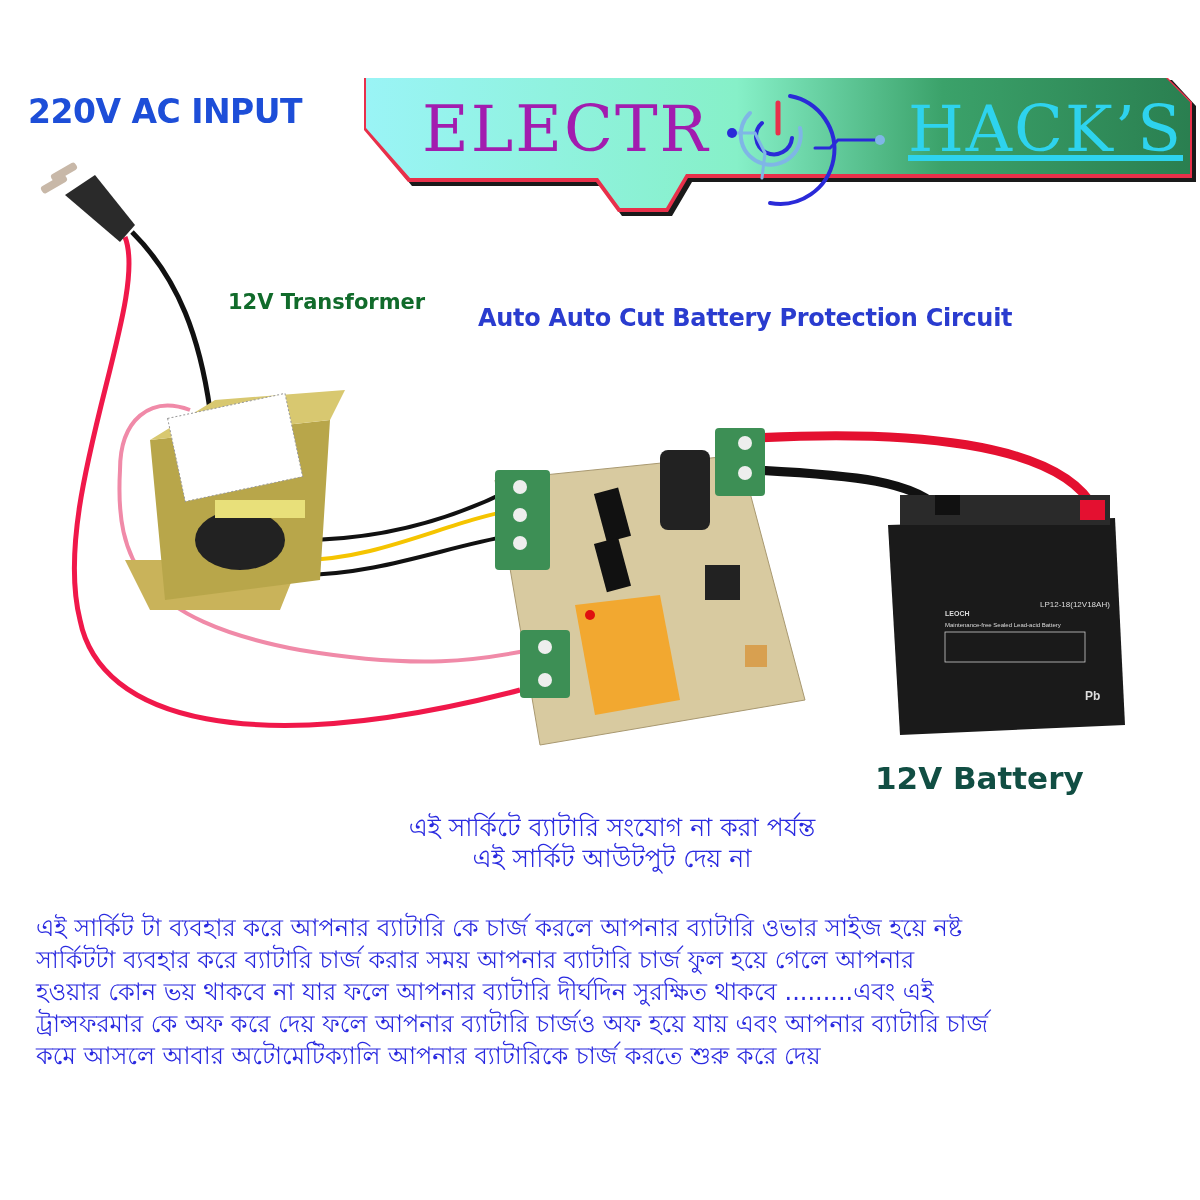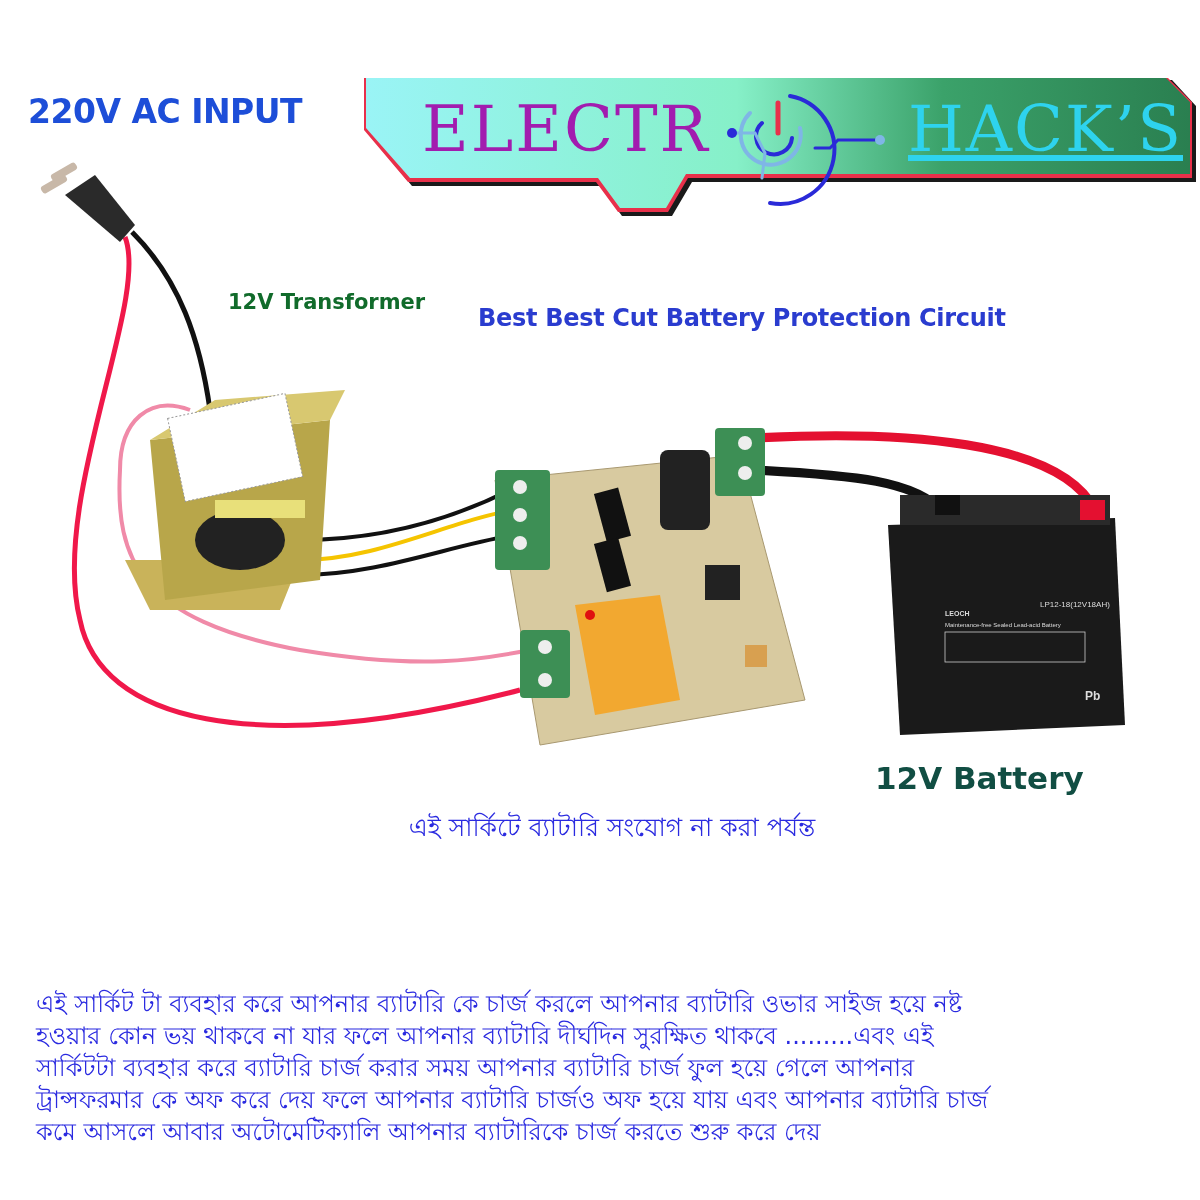--- a/index.html
+++ b/index.html
@@ -6,21 +6,21 @@
   body { width: 1200px; height: 1200px; background: #ffffff; position: relative; overflow: hidden; font-family: "Liberation Sans", sans-serif; }
   .abs { position: absolute; }
   .ac-title { left: 28px; top: 92px; font: bold 33px "DejaVu Sans", sans-serif; color: #1d4ed8; letter-spacing: -0.5px; }
   .banner { left: 360px; top: 78px; width: 840px; height: 140px; }
   .banner-text-l { left: 422px; top: 92px; font: 64px "DejaVu Serif", serif; color: #a21caf; letter-spacing: 2px; }
   .banner-text-r { left: 908px; top: 92px; font: 64px "DejaVu Serif", serif; color: #2ed3ee; letter-spacing: 2px; text-decoration: underline; }
   .tr-label { left: 228px; top: 287px; font: bold 21px "DejaVu Sans", sans-serif; color: #116b2b; text-align: left; line-height: 30px; }
   .circuit-title { left: 478px; top: 304px; font: bold 24px "DejaVu Sans", sans-serif; color: #2a3ccf; letter-spacing: -0.3px; }
   .batt-label { left: 875px; top: 760px; font: bold 31px "DejaVu Sans", sans-serif; color: #114e43; }
   .note { left: 372px; top: 770px; width: 480px; text-align: center; font: 25px "DejaVu Sans", sans-serif; color: #2a2ae0; line-height: 31px; margin-top: 42px; }
-  .para { left: 36px; top: 988px; width: 1140px; font: 24px "DejaVu Sans", sans-serif; color: #2a2ae0; line-height: 32px; }
+  .para { left: 36px; top: 912px; width: 1140px; font: 24px "DejaVu Sans", sans-serif; color: #2a2ae0; line-height: 32px; }
   .para div { white-space: nowrap; }
   svg text { font-family: "Liberation Sans", sans-serif; }
 </style>
 </head>
 <body>
 
 <svg class="abs banner" viewBox="0 0 840 140" width="840" height="140">
   <defs>
     <linearGradient id="bg" x1="0" y1="0" x2="1" y2="0">
       <stop offset="0" stop-color="#9af4f6"></stop>
@@ -107,27 +107,28 @@
     <text x="945" y="627" fill="#ddd" font-size="6">Maintenance-free Sealed Lead-acid Battery</text>
     <rect x="945" y="632" width="140" height="30" fill="none" stroke="#ccc" stroke-width="0.8"></rect>
     <text x="1085" y="700" fill="#ddd" font-size="12" font-weight="bold">Pb</text>
   </g>
 </svg>
 
 <div class="abs tr-label">
   <div>12V Transformer</div>
 </div>
 
-<div class="abs circuit-title">Best Best Cut Battery Protection Circuit</div>
+<div class="abs circuit-title">Auto Auto Cut Battery Protection Circuit</div>
 
 <div class="abs batt-label">12V Battery</div>
 
 <div class="abs note">
   <div>এই সার্কিটে ব্যাটারি সংযোগ না করা পর্যন্ত</div>
+  <div>এই সার্কিট আউটপুট দেয় না</div>
 </div>
 
 <div class="abs para">
   <div>এই সার্কিট টা ব্যবহার করে আপনার ব্যাটারি কে চার্জ করলে আপনার ব্যাটারি ওভার সাইজ হয়ে নষ্ট</div>
+  <div>সার্কিটটা ব্যবহার করে ব্যাটারি চার্জ করার সময় আপনার ব্যাটারি চার্জ ফুল হয়ে গেলে আপনার</div>
   <div>হওয়ার কোন ভয় থাকবে না যার ফলে আপনার ব্যাটারি দীর্ঘদিন সুরক্ষিত থাকবে .........এবং এই</div>
-  <div>সার্কিটটা ব্যবহার করে ব্যাটারি চার্জ করার সময় আপনার ব্যাটারি চার্জ ফুল হয়ে গেলে আপনার</div>
   <div>ট্রান্সফরমার কে অফ করে দেয় ফলে আপনার ব্যাটারি চার্জও অফ হয়ে যায় এবং আপনার ব্যাটারি চার্জ</div>
   <div>কমে আসলে আবার অটোমেটিক্যালি আপনার ব্যাটারিকে চার্জ করতে শুরু করে দেয়</div>
 </div>
 
 </body></html>

